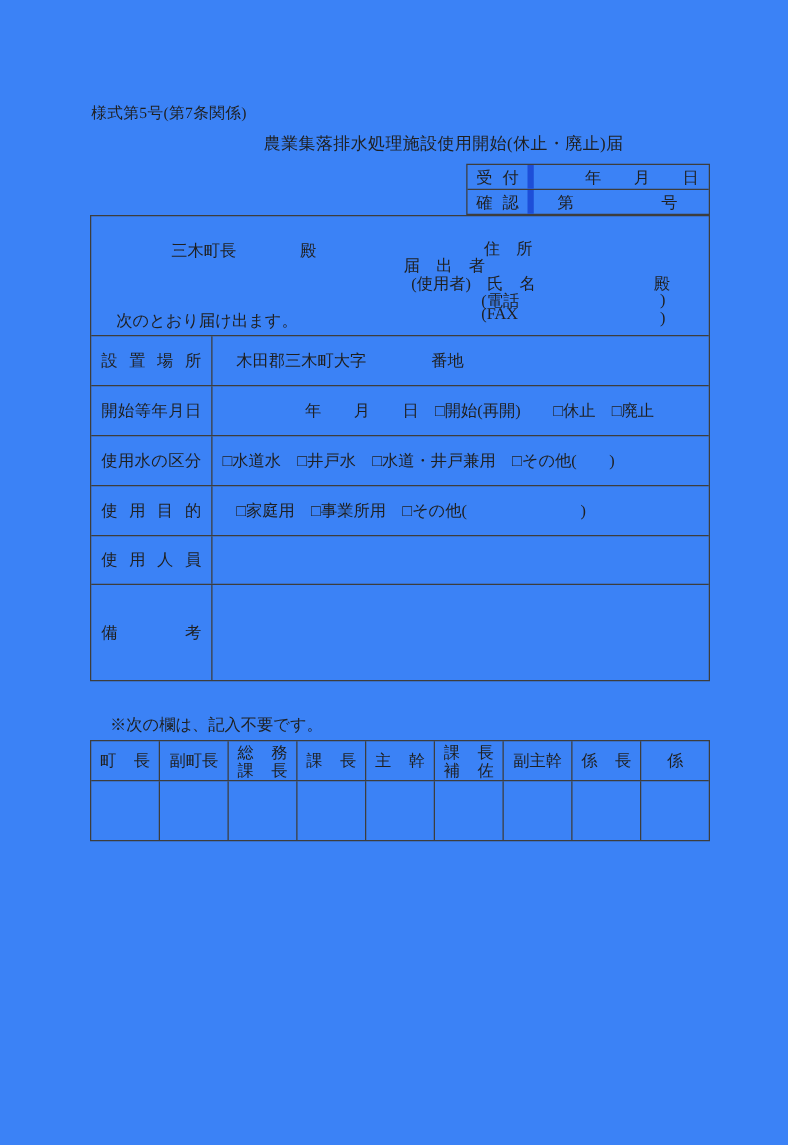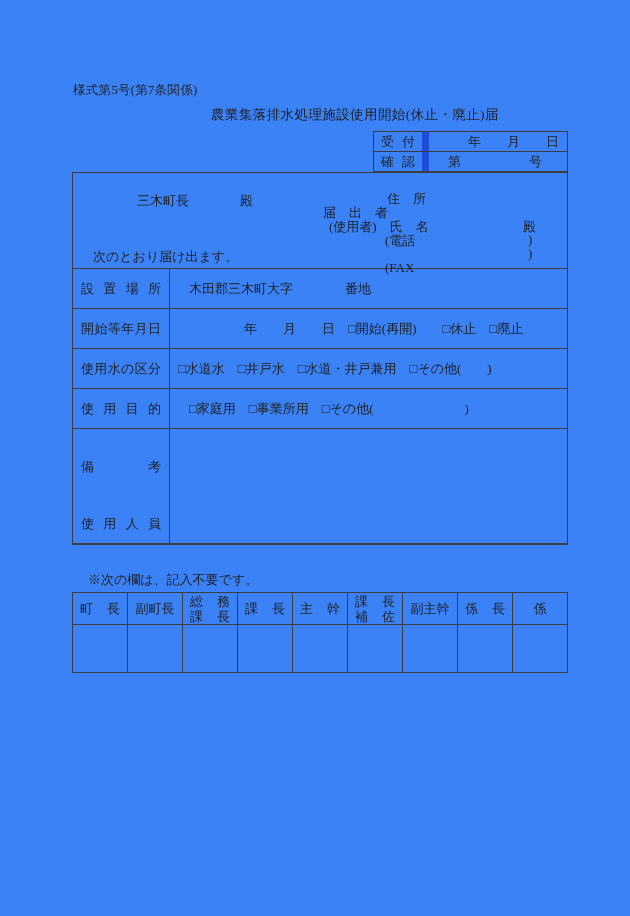--- a/index.html
+++ b/index.html
@@ -9,38 +9,38 @@
     color:#1f1f1f;font-size:13px;overflow:hidden;
   }
   .abs{position:absolute;}
   
   .form-number{left:73px;top:82px;font-size:12.5px;letter-spacing:0.3px;}
   .doc-title{left:0;top:106px;width:630px;text-align:center;font-size:13.5px;letter-spacing:0.4px;margin-left:40px;}
   
   .reception{left:373px;top:131px;width:195px;height:41px;border:1px solid #3d3d3d;box-sizing:border-box;display:flex;flex-direction:column;}
   .rc-row{display:flex;flex:1;align-items:stretch;}
   .rc-row.first{border-bottom:1px solid #3d3d3d;}
-  .rc-label{width:48px;border-right:7px solid #1d4ed8;display:flex;align-items:center;}
+  .rc-label{width:48px;border-right:5px solid #1d4ed8;display:flex;align-items:center;}
   .rc-label span{flex:1;padding:0 7px;text-align:justify;text-align-last:justify;}
   .rc-value{flex:1;display:flex;align-items:center;}
   .rc-value.right{justify-content:flex-end;padding-right:8px;}
   .rc-value.between{justify-content:space-between;padding:0 25px 0 19px;}
   
   .main-box{left:72px;top:172px;width:496px;height:373px;border:1px solid #3d3d3d;box-sizing:border-box;display:flex;flex-direction:column;}
   .applicant{position:relative;height:95px;border-bottom:1px solid #3d3d3d;flex:none;}
   .applicant .line{position:absolute;white-space:pre;}
   .l-addressee{left:38px;top:3px;}
   .l-addressee .hon{margin-left:51px;}
   .l-address{left:314px;top:17px;}
   .l-notifier{left:250px;top:31px;}
   .l-name{left:256px;top:45px;}
   .l-name-hon{left:450px;top:45px;}
   .l-tel{left:312px;top:59px;}
   .l-tel-close{left:455px;top:59px;}
-  .l-fax{left:312px;top:87px;}
+  .l-fax{left:312px;top:70px;}
   .l-fax-close{left:455px;top:73px;}
   .l-declaration{left:20px;top:75px;}
   
   .frow{display:flex;border-bottom:1px solid #3d3d3d;box-sizing:border-box;flex:none;}
   .frow.f1,.frow.f2,.frow.f3,.frow.f4{height:40px;}
   .frow.f5{height:39px;}
   .frow.f6{flex:1;border-bottom:none;}
   .f-label{width:97px;border-right:1px solid #3d3d3d;display:flex;align-items:center;box-sizing:border-box;flex:none;}
   .f-label span{flex:1;padding:0 8px;text-align:justify;text-align-last:justify;}
   .f-value{flex:1;display:flex;align-items:center;white-space:pre;}
@@ -121,29 +121,29 @@
           <span>使用水の区分</span>
         </div>
       <div class="f-value">□水道水　□井戸水　□水道・井戸兼用　□その他(　　)</div>
     </div>
     <div class="frow f4">
       <div class="f-label">
           <span>使用目的</span>
         </div>
       <div class="f-value">□家庭用　□事業所用　□その他(　　　　　　　)</div>
     </div>
+    <div class="frow f5">
+      <div class="f-label">
+          <span>使用人員</span>
+        </div>
+      <div class="f-value"></div>
+    </div>
     <div class="frow f6">
       <div class="f-label">
           <span>備考</span>
-        </div>
-      <div class="f-value"></div>
-    </div>
-    <div class="frow f5">
-      <div class="f-label">
-          <span>使用人員</span>
         </div>
       <div class="f-value"></div>
     </div>
   </div>
 
   <div class="abs note">※次の欄は、記入不要です。</div>
 
   <div class="abs approval">
     <div class="ap-row hdr">
       <div class="ap-cell jst">

